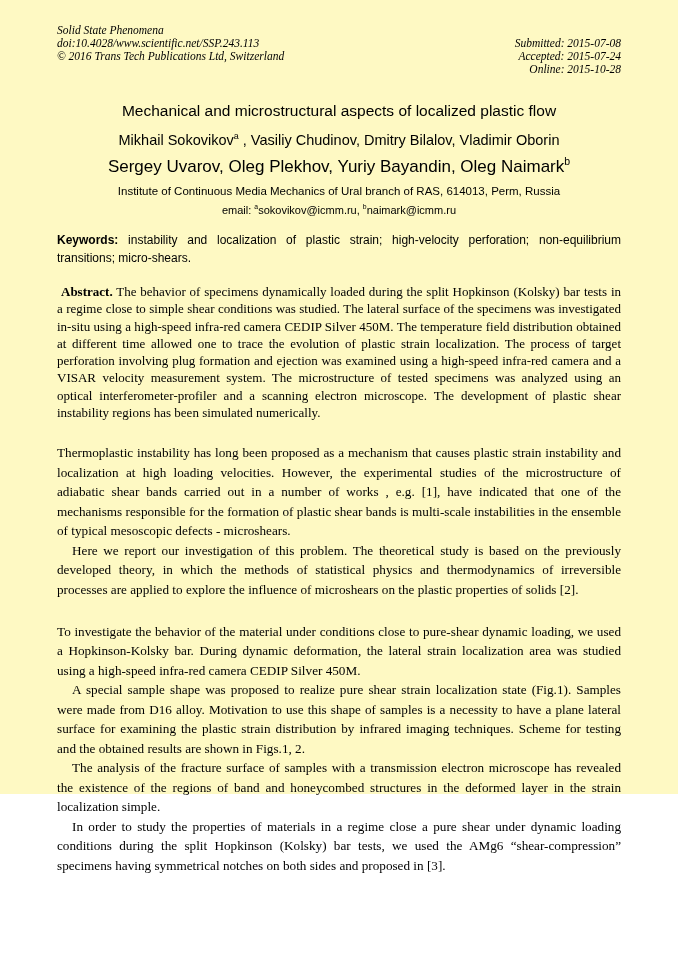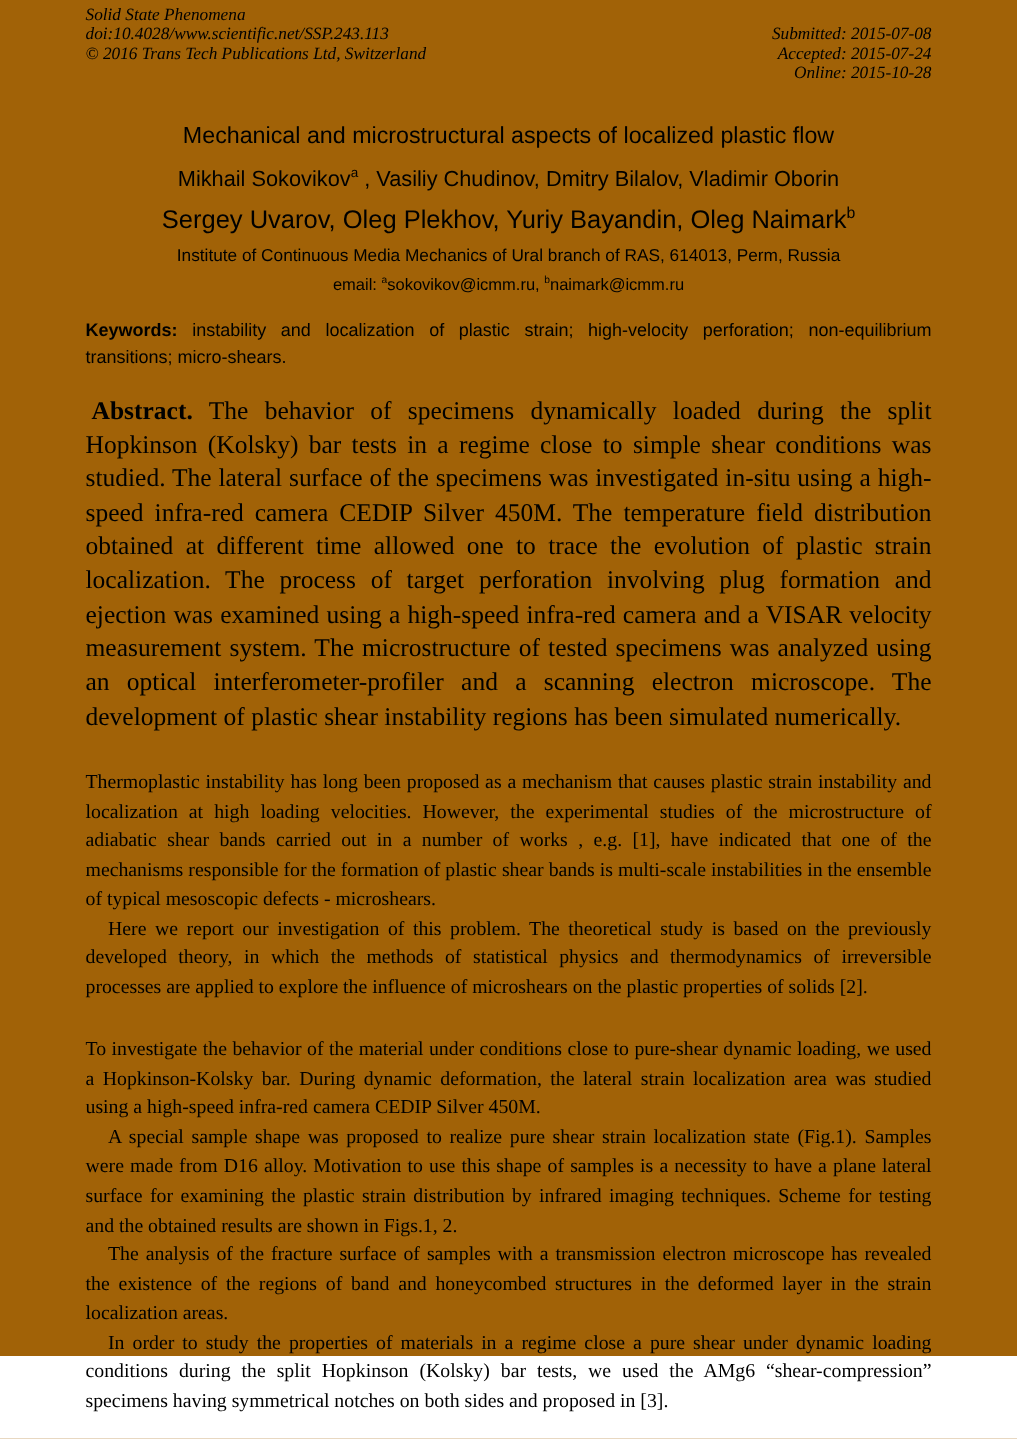--- a/index.html
+++ b/index.html
@@ -6,23 +6,23 @@
   html, body { background: #ffffff; }
   body {
     width: 678px;
     height: 959px;
     overflow: hidden;
     font-family: "Liberation Serif", serif;
     color: #000000;
   }
   .page {
     width: 678px;
-    height: 904px;
-    background: #a16207;
-    padding: 4px 57px 0 57px;
+    height: 794px;
+    background: #fef9c3;
+    padding: 24px 57px 0 57px;
   }
 
   
   .journal-header {
     display: flex;
     justify-content: space-between;
     align-items: flex-start;
     font-family: "Liberation Serif", serif;
     font-style: italic;
     font-size: 11.5px;
@@ -72,21 +72,21 @@
     font-family: "Liberation Sans", sans-serif;
     font-size: 12px;
     line-height: 1.45;
     text-align: justify;
   }
   .keywords .kw-label { font-weight: bold; }
 
   
   .abstract {
     margin-top: 16px;
-    font-size: 17px;
+    font-size: 13px;
     line-height: 1.33;
     text-align: justify;
     text-indent: 4px;
   }
   .abstract .abs-label { font-weight: bold; }
 
   
   .section-heading {
     font-weight: bold;
     font-size: 13.2px;
@@ -133,17 +133,17 @@
   <div class="abstract"><span class="abs-label">Abstract.</span><span> The behavior of specimens dynamically loaded during the split Hopkinson (Kolsky) bar tests in a regime close to simple shear conditions was studied. The lateral surface of the specimens was investigated in-situ using a high-speed infra-red camera CEDIP Silver 450M. The temperature field distribution obtained at different time allowed one to trace the evolution of plastic strain localization.  The process of target perforation involving plug formation and ejection was examined using a high-speed infra-red camera and a VISAR velocity measurement system. The microstructure of tested specimens was analyzed using an optical interferometer-profiler and a scanning electron microscope. The development of plastic shear instability regions has been simulated numerically.</span></div>
 
   <div class="section">
     <p>Thermoplastic instability has long been proposed as a mechanism that causes plastic strain instability and localization at high loading velocities. However, the experimental studies of the microstructure of adiabatic shear bands carried out in a number of works , e.g. [1], have indicated that one of the mechanisms responsible for the formation of plastic shear bands is multi-scale instabilities in the ensemble of typical mesoscopic defects - microshears.</p>
     <p class="indent">Here we report our investigation of this problem. The theoretical study is based on the previously developed theory, in which the methods of statistical physics and thermodynamics of irreversible processes are applied to explore the influence of microshears on the plastic properties of solids [2].</p>
   </div>
 
   <div class="section">
     <p>To investigate the behavior of the material under conditions close to pure-shear dynamic loading, we used a Hopkinson-Kolsky bar. During dynamic deformation, the lateral strain localization area was studied using a high-speed infra-red camera CEDIP Silver 450M.</p>
     <p class="indent">A special sample shape was proposed to realize pure shear strain localization state (Fig.1). Samples were made from D16 alloy. Motivation to use this shape of samples is a necessity to have a plane lateral surface for examining the plastic strain distribution by infrared imaging techniques. Scheme for testing and the obtained results are shown in Figs.1, 2.</p>
-    <p class="indent">The analysis of the fracture surface of samples with a transmission electron microscope has revealed the existence of the regions of band and honeycombed structures in the deformed layer in the strain localization areas.</p>
+    <p class="indent">The analysis of the fracture surface of samples with a transmission electron microscope has revealed the existence of the regions of band and honeycombed structures in the deformed layer in the strain localization simple.</p>
     <p class="indent">In order to study the properties of materials in a regime close a pure shear under dynamic loading conditions during the split Hopkinson (Kolsky) bar tests, we used the AMg6 “shear-compression” specimens having symmetrical notches on both sides and proposed in [3].</p>
   </div>
 
 </div>
 
 </body></html>

